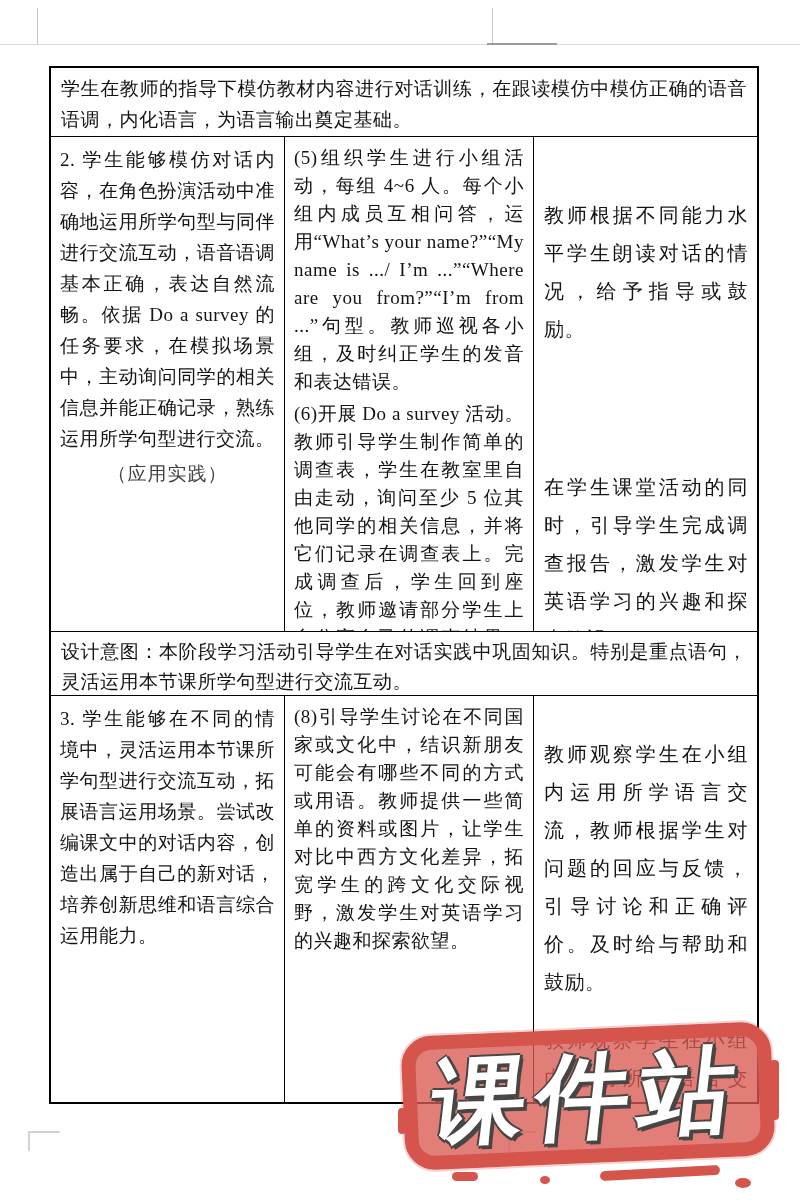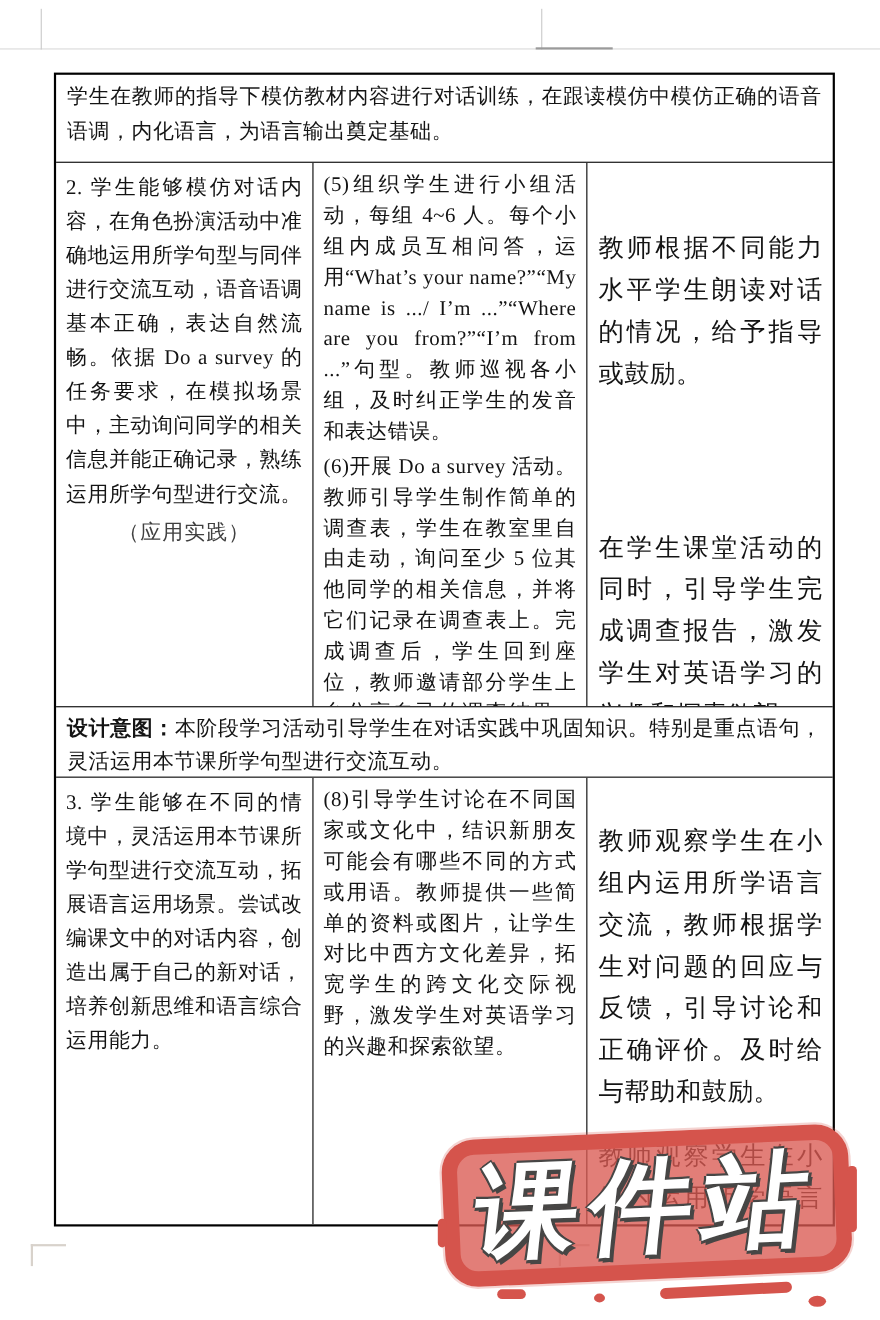--- a/index.html
+++ b/index.html
@@ -20,46 +20,46 @@
   .pbm-v2{left:508px;top:1127px;width:2px;height:24px;}
   .pbm-h2{left:508px;top:1131px;width:28px;height:2px;}
 
   
   .ltable{
     position:absolute;left:49px;top:66px;width:710px;
     border:2px solid #000;box-sizing:border-box;background:#fff;
   }
   .trow{display:flex;border-bottom:1px solid #000;box-sizing:border-box;overflow:hidden;}
   .trow:last-child{border-bottom:none;}
-  .row-intro{height:80px;}
+  .row-intro{height:69px;}
   .row-stage2{height:495px;}
   .row-intent{height:64px;}
   .row-stage3{height:406px;}
   .cell{box-sizing:border-box;overflow:hidden;}
   .cell-objective{width:234px;border-right:1px solid #000;padding:7px 9px 0 9px;}
   .cell-activities{width:249px;border-right:1px solid #000;padding:7px 9px 0 9px;}
   .cell-evaluation{width:223px;padding:7px 9px 0 10px;}
 
   .cjk{
     font-size:19px;letter-spacing:0.5px;text-align:justify;
   }
   .cell-objective .para{line-height:31px;}
   .cell-activities .para{line-height:28px;font-family:Liberation Serif, serif;}
   .cell-activities .para + .para{margin-top:4px;}
   .intro-text{padding:5px 10px 0 10px;line-height:31px;font-size:19px;letter-spacing:0.5px;text-align:justify;}
   .intent-text{padding:5px 10px 0 10px;line-height:30px;font-size:19px;letter-spacing:0.5px;text-align:justify;}
-  .intent-label{font-family:"Liberation Sans","DejaVu Sans",sans-serif;font-weight:bold;}
+  .intent-label{font-family:"Liberation Sans","DejaVu Sans",sans-serif;font-weight:normal;}
 
   .tag-line{
     text-align:center;color:#404040;font-size:19px;line-height:31px;margin-top:4px;letter-spacing:1px;
   }
 
   .eval-para{
-    font-family:Liberation Serif, serif;
-    font-size:23px;line-height:38px;letter-spacing:0.5px;text-align:justify;
+    font-family:Liberation Sans, sans-serif;
+    font-size:20px;line-height:38px;letter-spacing:0.5px;text-align:justify;
   }
   .r2-eval1{margin-top:52px;}
   .r2-eval2{margin-top:120px;}
   .r3-eval1{margin-top:32px;}
   .r3-eval2{margin-top:20px;}
 
   
   .stamp{
     position:absolute;left:403px;top:1029px;width:370px;height:134px;
     border:14px solid #d5544c;border-radius:30px;

